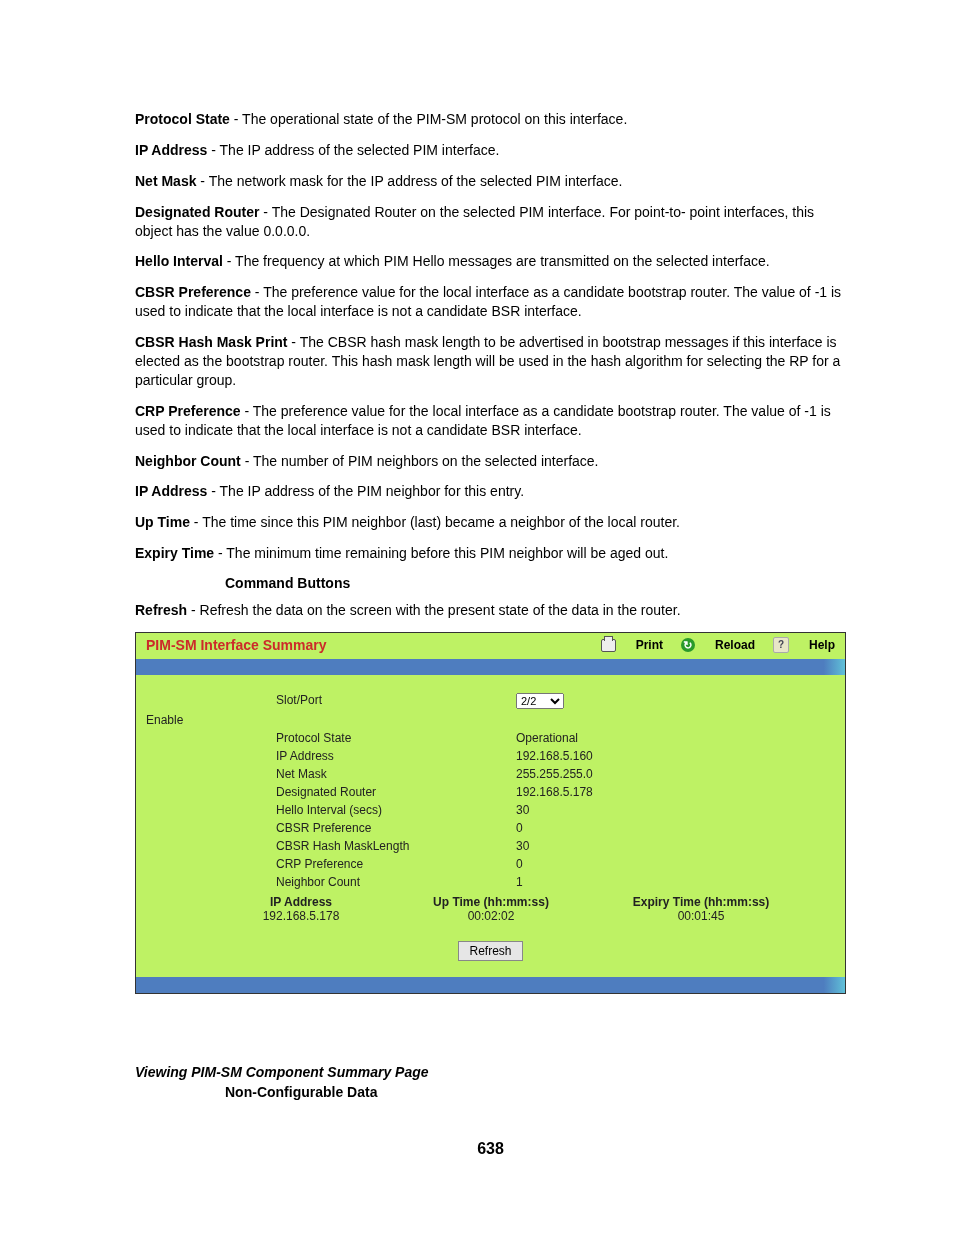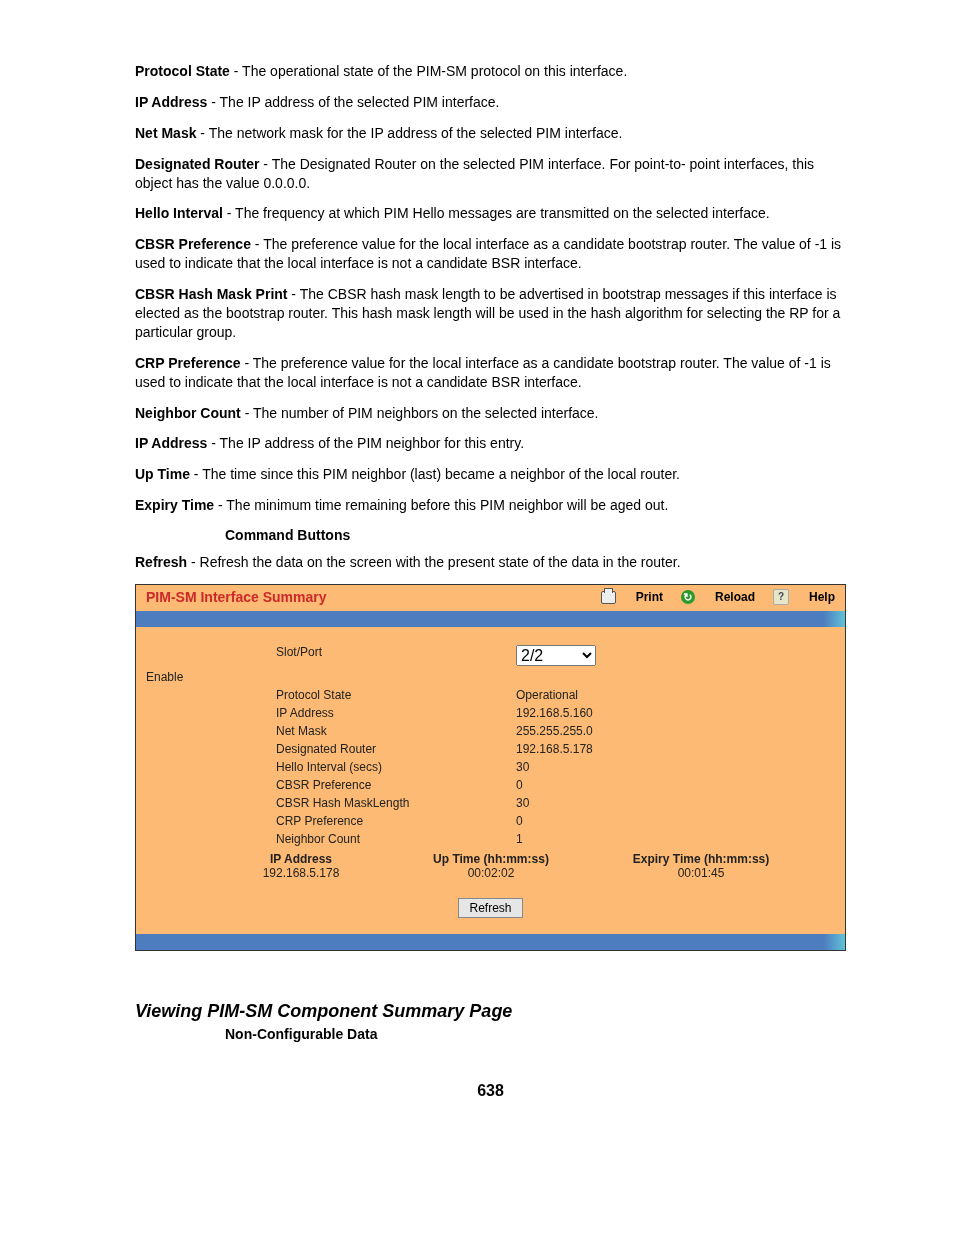--- a/index.html
+++ b/index.html
@@ -5,38 +5,38 @@
   body {
     font-family: Arial, Helvetica, sans-serif;
     font-size: 14px;
     color: #000;
     margin: 0;
     padding: 0;
     background: #fff;
   }
   .page {
     width: 954px;
-    padding: 62px 108px 40px 135px;
+    padding: 110px 108px 40px 135px;
     box-sizing: border-box;
   }
   .def {
     margin: 0 0 12px 0;
     line-height: 1.35;
   }
   .def b {
     font-weight: bold;
   }
   .indent-heading {
     font-weight: bold;
     margin: 4px 0 10px 90px;
   }
   .panel {
     border: 1px solid #333;
     margin-top: 0;
-    background: #fdba74;
+    background: #bef264;
   }
   .panel-header {
     display: flex;
     justify-content: space-between;
     align-items: center;
     padding: 4px 10px 6px 10px;
   }
   .panel-title {
     font-family: Verdana, Arial, sans-serif;
     color: #cc2a2a;
@@ -106,22 +106,22 @@
   }
   .kv .k {
     width: 240px;
     padding-left: 130px;
   }
   .kv .v {
     flex: 1;
   }
   select.slot {
     font-family: inherit;
-    font-size: 16px;
-    width: 80px;
+    font-size: 11px;
+    width: 48px;
   }
   .neighbor-table {
     margin-top: 6px;
     padding-left: 60px;
   }
   .nt-head, .nt-row {
     display: flex;
     text-align: center;
   }
   .nt-head { font-weight: bold; }
@@ -136,22 +136,22 @@
     font-family: Verdana, Arial, sans-serif;
     font-size: 12px;
     background: #e6e6e6;
     border: 1px solid #888;
     padding: 2px 10px;
     cursor: pointer;
   }
   .section-title {
     font-style: italic;
     font-weight: bold;
-    font-size: 18px;
-    margin-top: 50px;
+    font-size: 14px;
+    margin-top: 70px;
   }
   .pagenum {
     text-align: center;
     font-weight: bold;
     font-size: 16px;
     margin-top: 40px;
   }
 </style>
 </head>
 <body>

